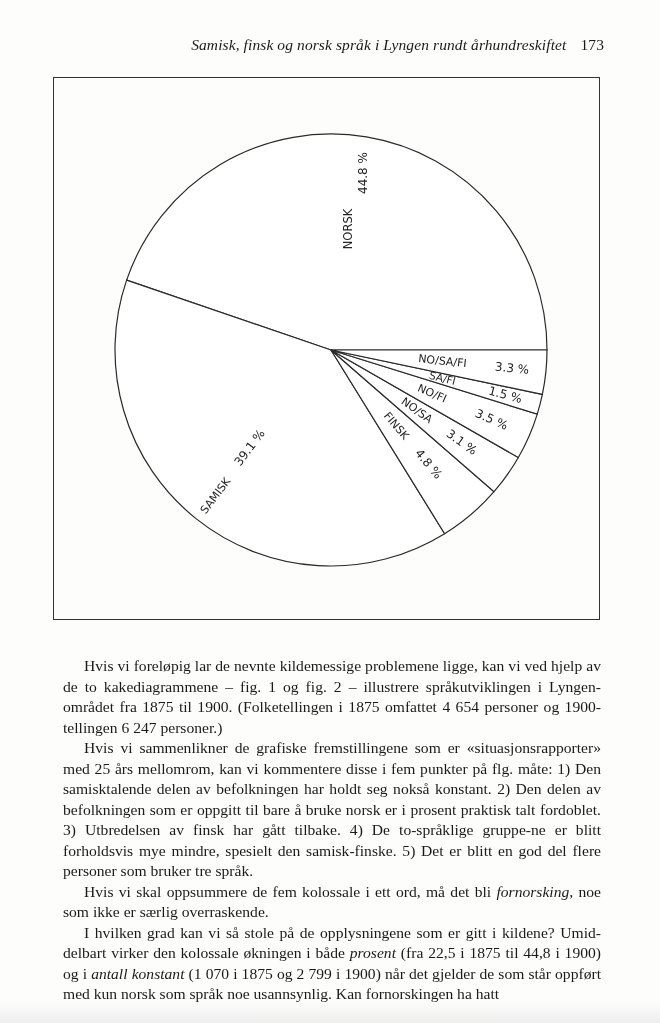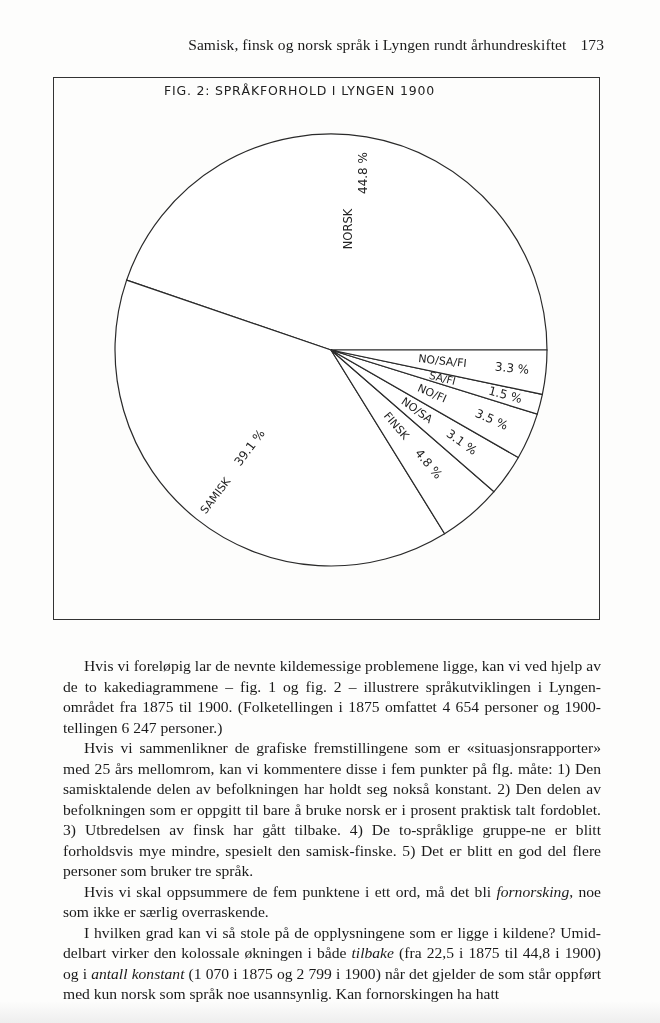--- a/index.html
+++ b/index.html
@@ -4,21 +4,21 @@
 <style>
   html, body { margin: 0; padding: 0; }
   body {
     width: 660px; height: 1023px; background: #fdfdfc; position: relative; overflow: hidden;
     font-family: "Liberation Serif", "DejaVu Serif", serif; color: #1a1a1a;
   }
   .running-head {
     position: absolute; top: 36px; left: 0; width: 604px; text-align: right;
     font-size: 15.5px; letter-spacing: 0.1px;
   }
-  .running-head .title { }
+  .running-head .title { font-style: italic; }
   .running-head .page-num { margin-left: 14px; text-align: center; }
   .figure-box {
     position: absolute; left: 53px; top: 77px; width: 547px; height: 543px;
     border: 1.4px solid #333; box-sizing: border-box;
   }
   .fig-caption {
     position: absolute; left: 110px; top: 5px;
     font-family: "DejaVu Sans", sans-serif; font-size: 12.5px; letter-spacing: 0.8px; color: #222;
   }
   #pie { position: absolute; left: -53px; top: -77px; }
@@ -35,21 +35,20 @@
   }
 </style>
 </head>
 <body>
 
 <div class="running-head">
   <span class="title">Samisk, finsk og norsk språk i Lyngen rundt århundreskiftet</span><span class="page-num">173</span>
 </div>
 
 <div class="figure-box">
-  <div class="fig-caption">FIG. 2: SPRÅKFORHOLD I LYNGEN 1900</div>
   <svg id="pie" width="660" height="700">
       <path d="M330,349 L546.00,349.00 A216,216 0 0 0 125.62,279.10 Z" fill="#ffffff" stroke="#2a2a2a" stroke-width="1.2"></path>
       <path d="M330,349 L125.62,279.10 A216,216 0 0 0 443.62,532.70 Z" fill="#ffffff" stroke="#2a2a2a" stroke-width="1.2"></path>
       <path d="M330,349 L443.62,532.70 A216,216 0 0 0 493.02,490.71 Z" fill="#ffffff" stroke="#2a2a2a" stroke-width="1.2"></path>
       <path d="M330,349 L493.02,490.71 A216,216 0 0 0 517.34,456.51 Z" fill="#ffffff" stroke="#2a2a2a" stroke-width="1.2"></path>
       <path d="M330,349 L517.34,456.51 A216,216 0 0 0 536.27,413.10 Z" fill="#ffffff" stroke="#2a2a2a" stroke-width="1.2"></path>
       <path d="M330,349 L536.27,413.10 A216,216 0 0 0 541.38,393.42 Z" fill="#ffffff" stroke="#2a2a2a" stroke-width="1.2"></path>
       <path d="M330,349 L541.38,393.42 A216,216 0 0 0 546.00,349.00 Z" fill="#ffffff" stroke="#2a2a2a" stroke-width="1.2"></path>
       <text x="347" y="228" font-size="11.5" text-anchor="middle" dominant-baseline="middle" transform="rotate(-90 347 228)">NORSK</text>
       <text x="362" y="172" font-size="12" text-anchor="middle" dominant-baseline="middle" transform="rotate(-90 362 172)">44.8 %</text>
@@ -64,17 +63,17 @@
       <text x="415.6" y="409.9" font-size="11" text-anchor="middle" dominant-baseline="middle" transform="rotate(35.42457542457543 415.6 409.9)">NO/SA</text>
       <text x="460.4" y="441.7" font-size="12" text-anchor="middle" dominant-baseline="middle" transform="rotate(35.42457542457543 460.4 441.7)">3.1 %</text>
       <text x="394.8" y="425.2" font-size="11" text-anchor="middle" dominant-baseline="middle" transform="rotate(49.63036963036964 394.8 425.2)">FINSK</text>
       <text x="427.2" y="463.3" font-size="12" text-anchor="middle" dominant-baseline="middle" transform="rotate(49.63036963036964 427.2 463.3)">4.8 %</text>
     </svg>
 </div>
 
 <div class="body-text">
   <p>Hvis vi foreløpig lar de nevnte kildemessige problemene ligge, kan vi ved hjelp av de to kakediagrammene – fig. 1 og fig. 2 – illustrere språkutviklingen i Lyngen-området fra 1875 til 1900. (Folketellingen i 1875 omfattet 4 654 personer og 1900-tellingen 6 247 personer.)</p>
   <p>Hvis vi sammenlikner de grafiske fremstillingene som er «situasjonsrapporter» med 25 års mellomrom, kan vi kommentere disse i fem punkter på flg. måte: 1) Den samisktalende delen av befolkningen har holdt seg nokså konstant. 2) Den delen av befolkningen som er oppgitt til bare å bruke norsk er i prosent praktisk talt fordoblet. 3) Utbredelsen av finsk har gått tilbake. 4) De to-språklige gruppe-ne er blitt forholdsvis mye mindre, spesielt den samisk-finske. 5) Det er blitt en god del flere personer som bruker tre språk.</p>
-  <p><span>Hvis vi skal oppsummere de fem punktene i ett ord, må det bli </span><em>fornorsking</em><span>, noe som ikke er særlig overraskende.</span></p>
-  <p><span>I hvilken grad kan vi så stole på de opplysningene som er ligge i kildene? Umid-delbart virker den kolossale økningen i både </span><em>tilbake</em><span> (fra 22,5 i 1875 til 44,8 i 1900) og i </span><em>antall konstant</em><span> (1 070 i 1875 og 2 799 i 1900) når det gjelder de som står oppført med kun norsk som språk noe usannsynlig. Kan fornorskingen ha hatt</span></p>
+  <p><span>Hvis vi skal oppsummere de fem kolossale i ett ord, må det bli </span><em>fornorsking</em><span>, noe som ikke er særlig overraskende.</span></p>
+  <p><span>I hvilken grad kan vi så stole på de opplysningene som er gitt i kildene? Umid-delbart virker den kolossale økningen i både </span><em>prosent</em><span> (fra 22,5 i 1875 til 44,8 i 1900) og i </span><em>antall konstant</em><span> (1 070 i 1875 og 2 799 i 1900) når det gjelder de som står oppført med kun norsk som språk noe usannsynlig. Kan fornorskingen ha hatt</span></p>
 </div>
 
 <div class="bottom-fade"></div>
 
 </body></html>

